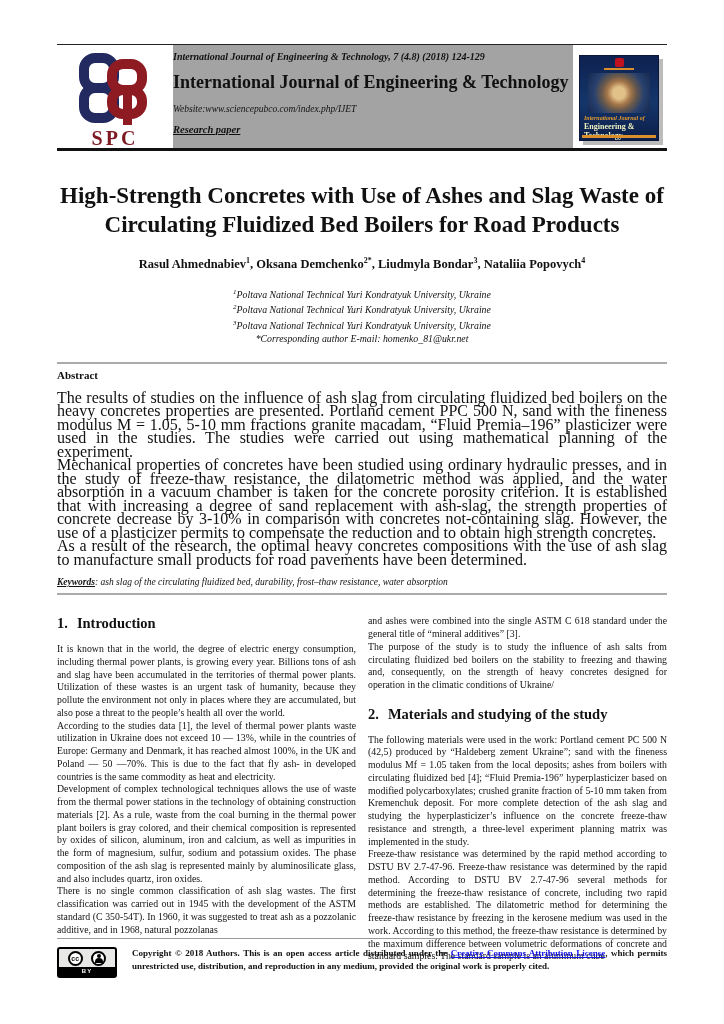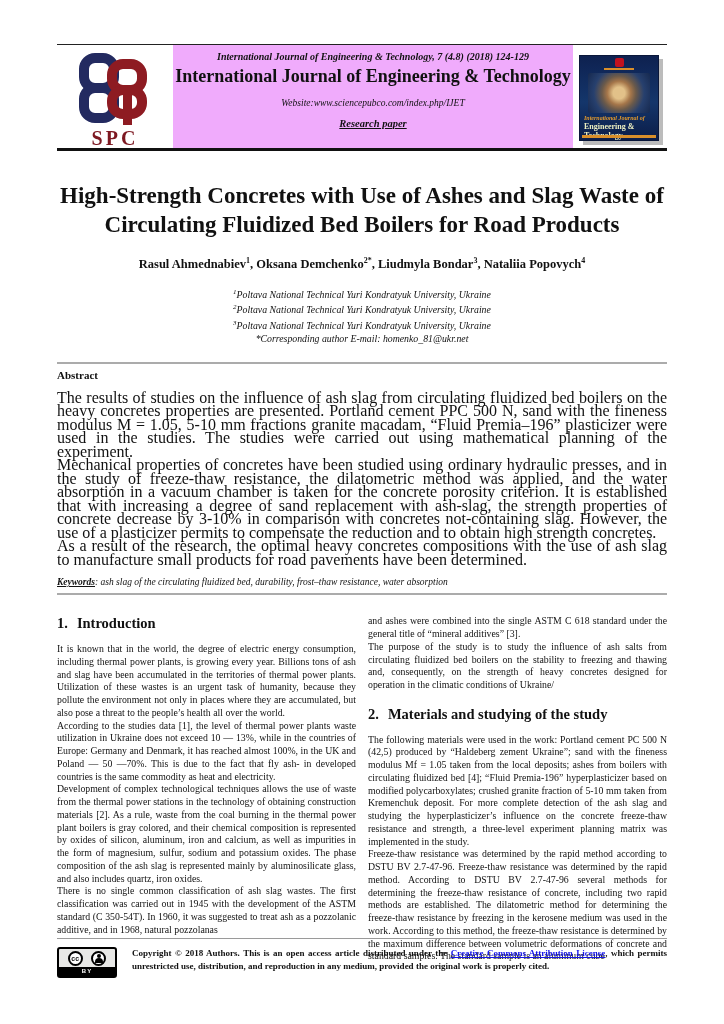--- a/index.html
+++ b/index.html
@@ -14,23 +14,23 @@
     color: #111;
     overflow: hidden;
   }
   .content { margin: 0 57px; }
 
   
   .top-rule { margin: 44px 57px 0 57px; border-top: 1.5px solid #222; }
   .header { margin: 0 57px; height: 103px; display: flex; }
   .logo-box { width: 116px; background:#fff; text-align:center; padding-top: 6px; }
   .logo-text { font-size: 20px; font-weight: bold; color:#7d1821; letter-spacing: 3px; line-height: 14px; }
-  .header-center { flex: 1; background: #f0abfc; text-align: center; padding-top: 6px; }
+  .header-center { flex: 1; background: #a3a3a3; text-align: left; padding-top: 6px; }
   .citation { font-size: 10px; font-weight: bold; font-style: italic; }
-  .journal-title { font-size: 18px; font-weight: bold; margin-top: 4px; }
+  .journal-title { font-size: 18px; font-weight: bold; margin-top: 10px; }
   .website { font-size: 9.5px; font-style: italic; margin-top: 11px; }
   .paper-type { font-size: 10.5px; font-weight: bold; font-style: italic; text-decoration: underline; margin-top: 10px; }
   .cover-wrap { width: 94px; background:#fff; padding: 10px 0 0 6px; }
   .cover { position: relative; width: 80px; height: 86px; border:1px solid #0a173a;
            background: linear-gradient(180deg,#0e2150 0%, #14366b 55%, #0c1d48 100%);
            box-shadow: 4px 4px 0 #bcbcbc; }
   .cover-emblem { width: 9px; height: 9px; background:#c1121f; margin: 2px auto 1px auto; border-radius: 2px; }
   .cover-emblem-bar { width: 30px; height: 2px; background:#d98f2b; margin: 0 auto; }
   .cover-machine { width: 62px; height: 40px; margin: 3px auto 2px auto; border-radius: 2px;
            background: radial-gradient(circle at 50% 50%, #e2c189 0 16%, #a5764a 32%, #6b5a4a 46%, #27406e 68%, #16294f 100%); }

